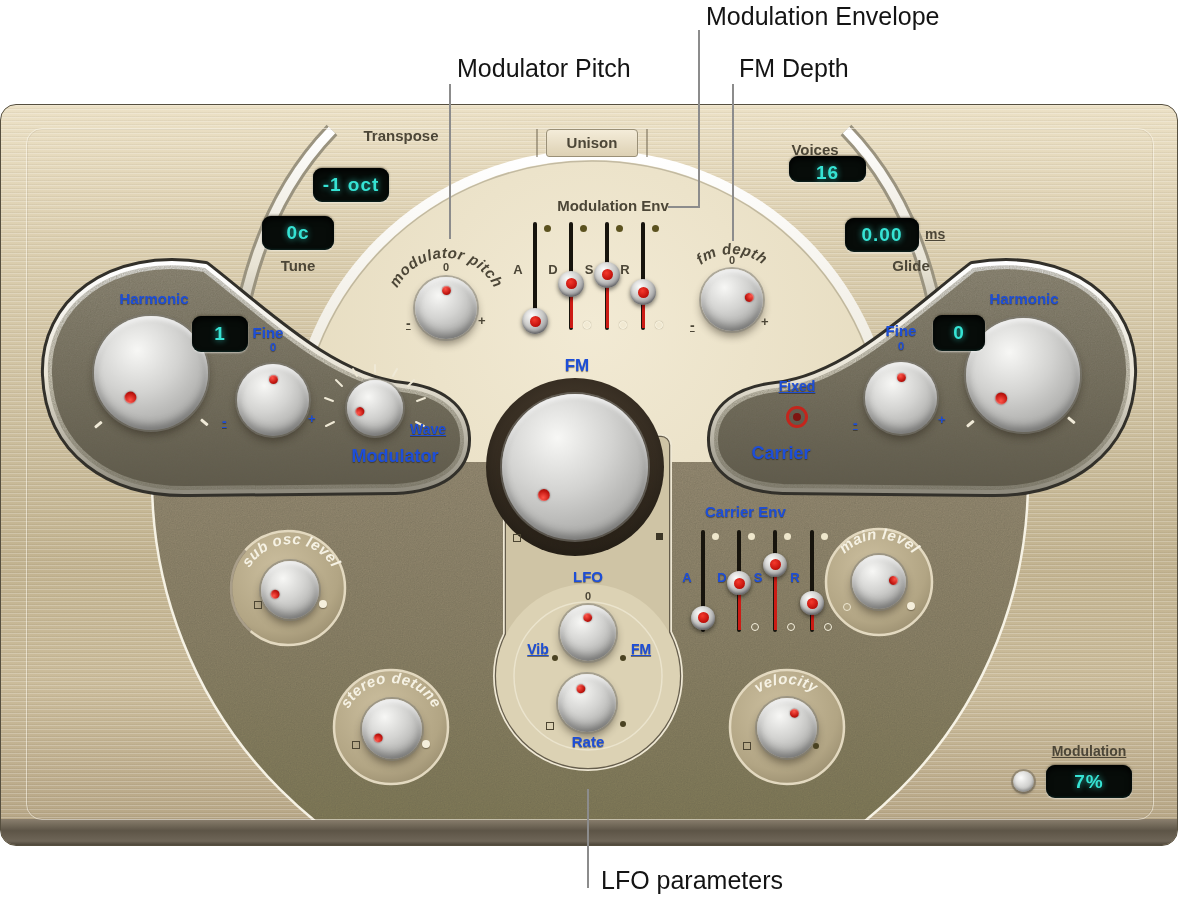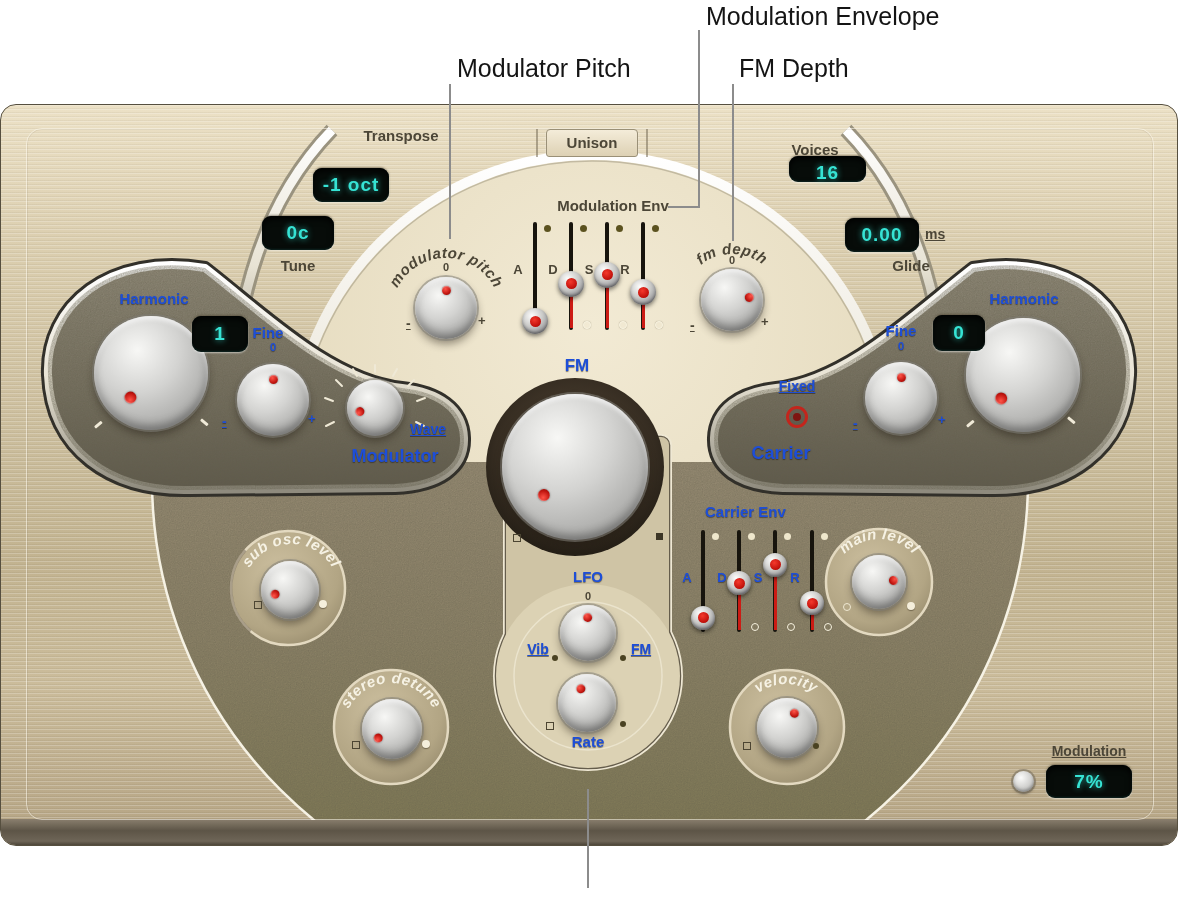--- a/index.html
+++ b/index.html
@@ -440,14 +440,15 @@
   <div class="lcd" style="left:1046px;top:765px;width:86px;height:33px;line-height:33px">7%</div>
 
   <div class="cl" style="left:698px;top:30px;width:2px;height:177px"></div>
   <div class="cl" style="left:668px;top:206px;width:32px;height:2px"></div>
   <div class="cl" style="left:449px;top:84px;width:2px;height:155px"></div>
   <div class="cl" style="left:732px;top:84px;width:2px;height:157px"></div>
   <div class="cl" style="left:587px;top:789px;width:2px;height:99px"></div>
   <div class="ann" style="left:706px;top:2px">Modulation Envelope</div>
   <div class="ann" style="left:457px;top:54px">Modulator Pitch</div>
   <div class="ann" style="left:739px;top:54px">FM Depth</div>
+  <div class="ann" style="left:601px;top:866px">LFO parameters</div>
 
 </div>
 
 </body></html>

